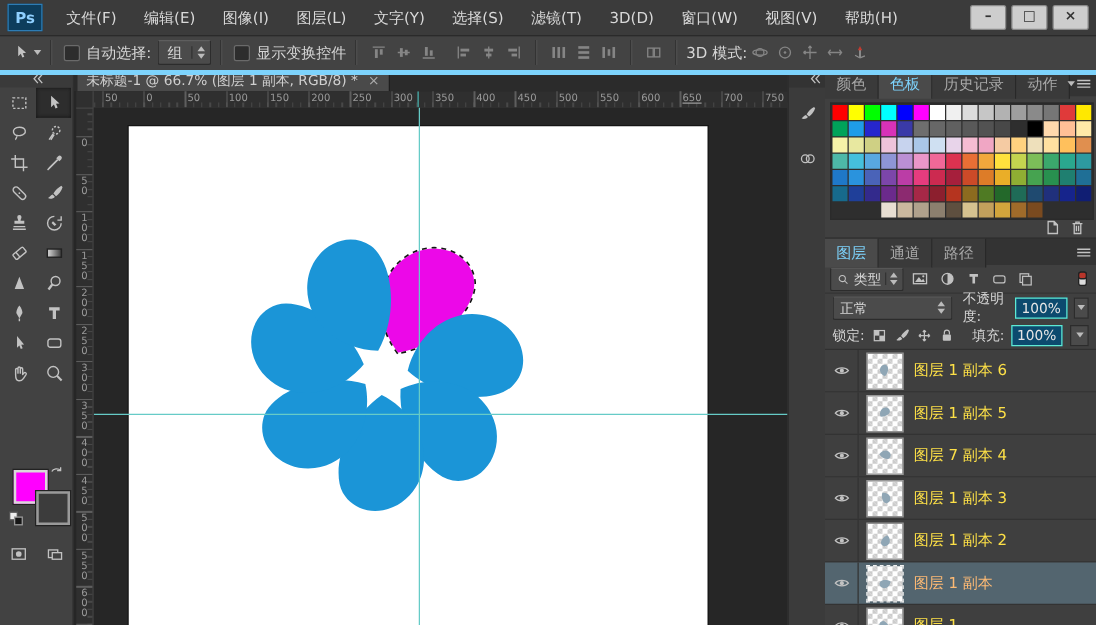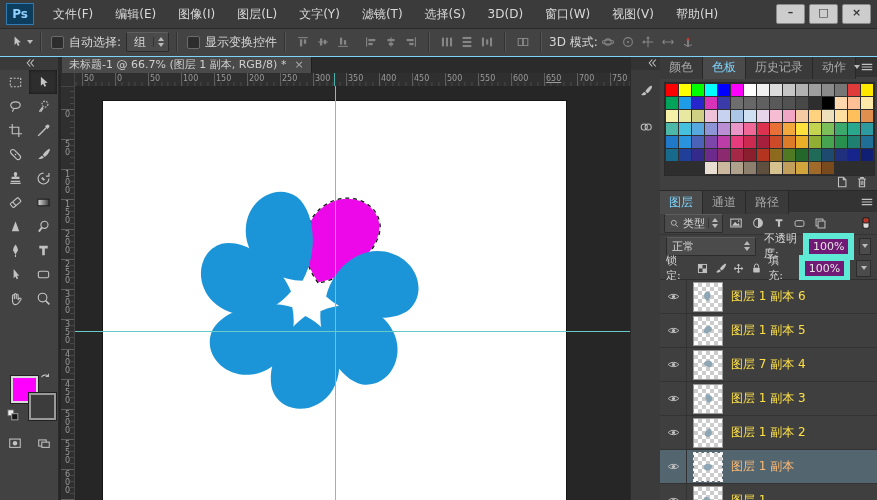--- a/index.html
+++ b/index.html
@@ -16,21 +16,21 @@
            border-bottom:1px solid #2a2a2a;display:flex;align-items:center;z-index:30}
   #pslogo{width:26px;height:20px;margin:0 8px 0 6px;background:#0d3d5c;border:1px solid #2d7cb4;
           color:#8fd0ff;font-size:12px;font-weight:bold;display:flex;align-items:center;justify-content:center}
   .menuitem{font-size:12px;color:#d9d9d9;padding:0 11px;line-height:28px;cursor:default;white-space:nowrap}
   #winbtns{position:absolute;right:6px;top:4px;display:flex;gap:4px}
   .winbtn{width:27px;height:18px;background:#cdcdcd;border:1px solid #8a8a8a;border-radius:2px;
           color:#333;font-size:11px;line-height:16px;text-align:center;font-weight:bold}
 
   
   #optionsbar{position:absolute;left:0;top:28px;width:877px;height:28px;background:#434343;
-              border-bottom:1px solid #7dd3fc;display:flex;align-items:center;z-index:29;font-size:12px}
+              border-bottom:4px solid #7dd3fc;display:flex;align-items:center;z-index:29;font-size:12px}
   .sep{width:1px;height:20px;background:#333;border-right:1px solid #555;margin:0 7px}
   .chk{width:11px;height:11px;background:#2d2d2d;border:1px solid #6a6a6a;border-radius:2px;margin:0 5px 0 2px}
   .selbox{height:18px;background:#4b4b4b;border:1px solid #2c2c2c;border-top-color:#5e5e5e;border-radius:2px;
           display:inline-flex;align-items:center;padding:0 4px 0 7px;margin-left:5px}
   .selbox .caret{margin-left:7px;border-left:1px solid #333;padding-left:4px;display:flex;flex-direction:column;gap:2px}
   .tri-u{width:0;height:0;border-left:3px solid transparent;border-right:3px solid transparent;border-bottom:4px solid #bbb}
   .tri-d{width:0;height:0;border-left:3px solid transparent;border-right:3px solid transparent;border-top:4px solid #bbb}
   .obar-ic{margin:0 3px}
 
   
@@ -86,21 +86,21 @@
   .sw{width:12px;height:12px}
   .sw.empty{visibility:hidden}
   #swfooter{height:16px;display:flex;justify-content:flex-end;align-items:center;gap:6px;padding-right:8px;border-bottom:1px solid #2a2a2a}
   #layerfilter{height:22px;display:flex;align-items:center;padding:0 4px;gap:4px;border-bottom:1px solid #353535}
   #typeselect{height:17px;background:#4b4b4b;border:1px solid #2c2c2c;border-top-color:#5c5c5c;border-radius:2px;
               display:inline-flex;align-items:center;font-size:11px;padding:0 4px;gap:3px}
   #layerfilter .fic{margin:0 2px}
   #blendrow{height:22px;display:flex;align-items:center;padding:0 6px;font-size:11px;gap:4px}
   #blendselect{width:106px;height:17px;background:#4b4b4b;border:1px solid #2c2c2c;border-top-color:#5c5c5c;border-radius:2px;
                display:inline-flex;align-items:center;justify-content:space-between;padding:0 5px;font-size:11px}
-  .valbox{height:15px;background:#701a75;border:6px solid #5eead4;display:inline-flex;align-items:center;
+  .valbox{height:15px;background:#0c4a6e;border:1px solid #5eead4;display:inline-flex;align-items:center;
           padding:0 4px;font-size:11px;color:#e5e5e5}
   .dropbtn{width:13px;height:15px;background:#4b4b4b;border:1px solid #2c2c2c;display:inline-flex;align-items:center;justify-content:center;margin-left:1px}
   #lockrow{height:22px;display:flex;align-items:center;padding:0 6px;font-size:11px;gap:5px;border-bottom:1px solid #303030}
   #layerlist{position:absolute;left:0;top:224px;right:0;bottom:0;overflow:hidden;background:#3f3f3f}
   .lrow{height:33px;display:flex;align-items:center;border-bottom:1px solid #333;background:#3f3f3f}
   .lrow.sel{background:#53656f}
   .lrow .eyecell{width:26px;align-self:stretch;display:flex;align-items:center;justify-content:center;border-right:1px solid #333}
   .lthumb{width:28px;height:28px;margin:0 9px 0 7px;background:#fff;position:relative;outline:1px solid #999;
      background-image:linear-gradient(45deg,#ccc 25%,transparent 25%,transparent 75%,#ccc 75%),
                       linear-gradient(45deg,#ccc 25%,transparent 25%,transparent 75%,#ccc 75%);
@@ -113,22 +113,22 @@
 <body>
 
 <div id="menubar">
   <div id="pslogo">Ps</div>
   <div id="menuitems" style="display: flex;">
       <div class="menuitem">文件(F)</div>
       <div class="menuitem">编辑(E)</div>
       <div class="menuitem">图像(I)</div>
       <div class="menuitem">图层(L)</div>
       <div class="menuitem">文字(Y)</div>
+      <div class="menuitem">选择(S)</div>
       <div class="menuitem">滤镜(T)</div>
-      <div class="menuitem">选择(S)</div>
       <div class="menuitem">3D(D)</div>
       <div class="menuitem">窗口(W)</div>
       <div class="menuitem">视图(V)</div>
       <div class="menuitem">帮助(H)</div>
     </div>
   <div id="winbtns">
     <div class="winbtn">–</div>
     <div class="winbtn">□</div>
     <div class="winbtn">×</div>
   </div>

